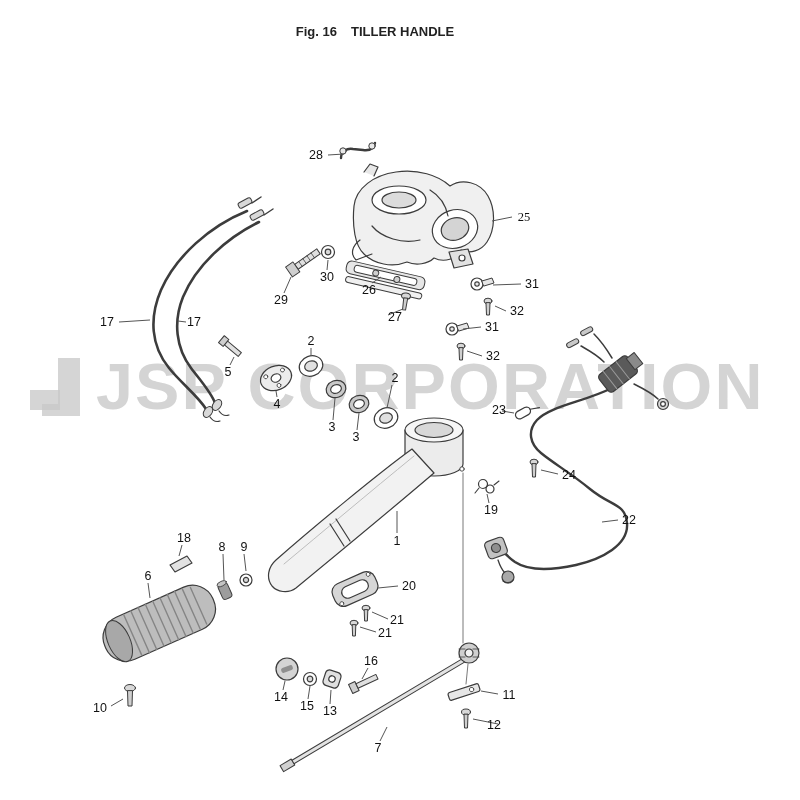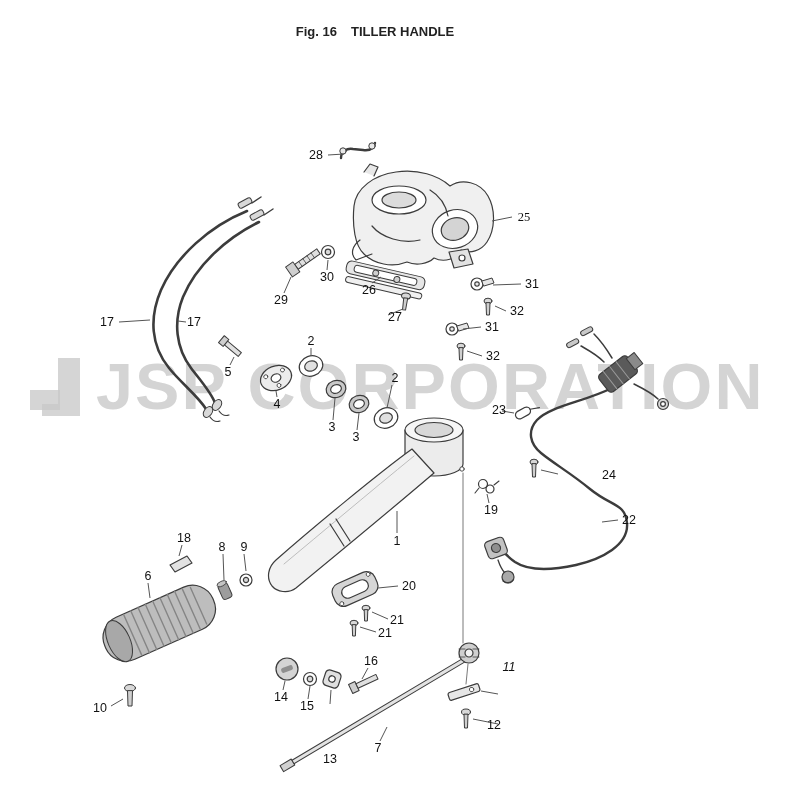--- a/index.html
+++ b/index.html
@@ -333,34 +333,34 @@
       <div class="plabel" style="left: 517px; top: 311px;">32</div>
       <div class="plabel" style="left: 492px; top: 327px;">31</div>
       <div class="plabel" style="left: 493px; top: 356px;">32</div>
       <div class="plabel" style="left: 228px; top: 372px;">5</div>
       <div class="plabel" style="left: 311px; top: 341px;">2</div>
       <div class="plabel" style="left: 277px; top: 404px;">4</div>
       <div class="plabel" style="left: 332px; top: 427px;">3</div>
       <div class="plabel" style="left: 356px; top: 437px;">3</div>
       <div class="plabel" style="left: 395px; top: 378px;">2</div>
       <div class="plabel" style="left: 491px; top: 410px; margin-left: 8px;">23</div>
-      <div class="plabel" style="left: 569px; top: 475px; margin-left: 40px;">24</div>
+      <div class="plabel" style="left: 569px; top: 475px;">24</div>
       <div class="plabel" style="left: 491px; top: 510px;">19</div>
       <div class="plabel" style="left: 629px; top: 520px;">22</div>
       <div class="plabel" style="left: 397px; top: 541px;">1</div>
       <div class="plabel" style="left: 184px; top: 538px;">18</div>
       <div class="plabel" style="left: 222px; top: 547px;">8</div>
       <div class="plabel" style="left: 244px; top: 547px;">9</div>
       <div class="plabel" style="left: 148px; top: 576px;">6</div>
       <div class="plabel" style="left: 409px; top: 586px;">20</div>
       <div class="plabel" style="left: 397px; top: 620px;">21</div>
       <div class="plabel" style="left: 385px; top: 633px;">21</div>
       <div class="plabel" style="left: 100px; top: 708px;">10</div>
       <div class="plabel" style="left: 281px; top: 697px;">14</div>
       <div class="plabel" style="left: 307px; top: 706px;">15</div>
-      <div class="plabel" style="left: 330px; top: 711px; margin-top: 48px;">13</div>
+      <div class="plabel" style="left: 330px; top: 711px;">13</div>
       <div class="plabel" style="left: 371px; top: 661px;">16</div>
       <div class="plabel" style="left: 378px; top: 748px;">7</div>
-      <div class="plabel" style="left: 509px; top: 667px; font-style: italic;">11</div>
+      <div class="plabel" style="left: 509px; top: 695px;">11</div>
       <div class="plabel" style="left: 494px; top: 725px;">12</div>
     </div>
 
 </div>
 
 </body></html>

